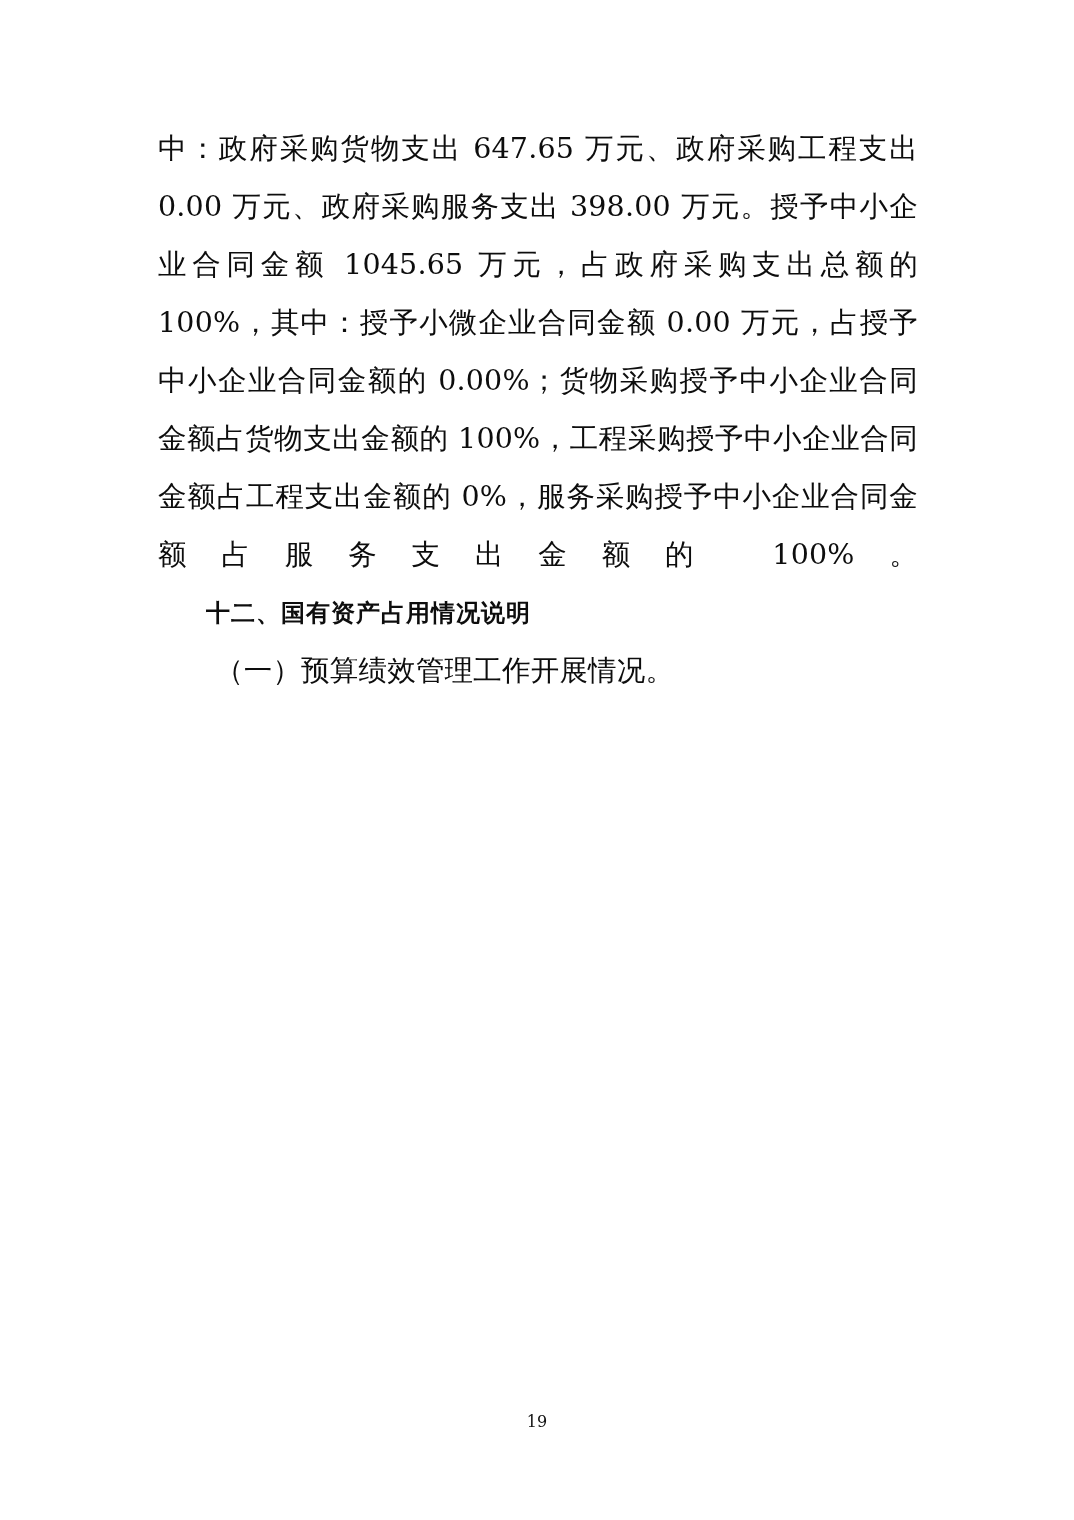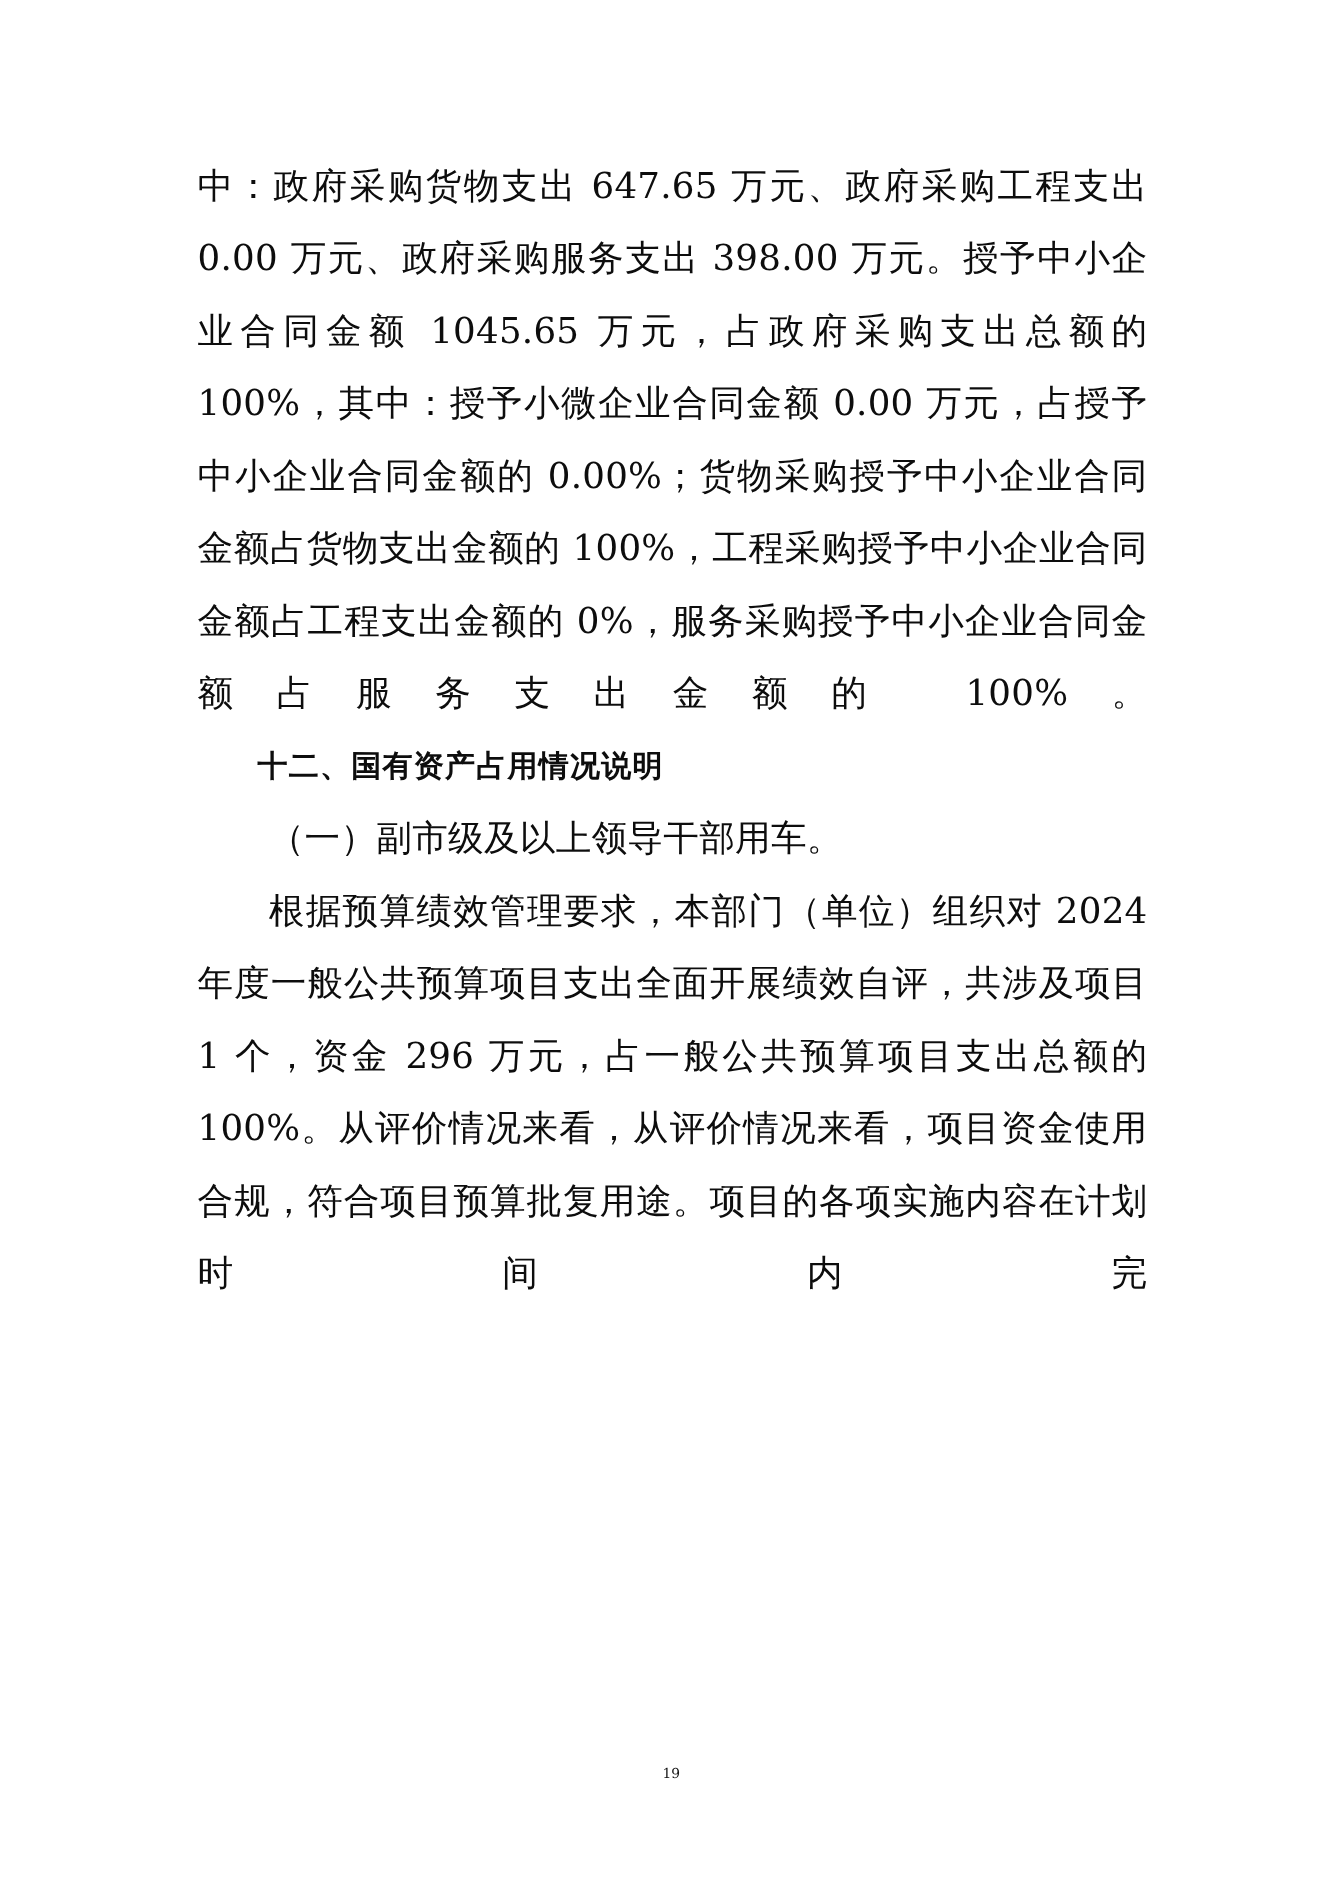--- a/index.html
+++ b/index.html
@@ -47,39 +47,38 @@
     font-family: "DejaVu Sans", "Liberation Sans", sans-serif;
     text-indent: 2em;
     letter-spacing: 1px;
   }
   .page-number {
     position: absolute;
     left: 0;
     right: 0;
     top: 1412px;
     text-align: center;
-    font-size: 11px;
+    font-size: 16px;
     font-family: "DejaVu Serif", "Liberation Serif", serif;
     color: #111;
   }
 </style>
 </head>
 <body>
 
 <div class="page">
 
   <div class="content">
 
     <p class="body-text">中：政府采购货物支出 647.65 万元、政府采购工程支出 0.00 万元、政府采购服务支出 398.00 万元。授予中小企业合同金额 1045.65 万元，占政府采购支出总额的 100%，其中：授予小微企业合同金额 0.00 万元，占授予中小企业合同金额的 0.00%；货物采购授予中小企业合同金额占货物支出金额的 100%，工程采购授予中小企业合同金额占工程支出金额的 0%，服务采购授予中小企业合同金额占服务支出金额的 100%。</p>
 
     <h2 class="heading">十二、国有资产占用情况说明</h2>
 
 
 
-    <p class="body-text indent last-left">（一）副市级及以上领导干部用车。</p>
+    <p class="body-text indent last-left">（一）预算绩效管理工作开展情况。</p>
 
-    <p class="body-text indent">根据预算绩效管理要求，本部门（单位）组织对 2024 年度一般公共预算项目支出全面开展绩效自评，共涉及项目 1 个，资金 296 万元，占一般公共预算项目支出总额的 100%。从评价情况来看，从评价情况来看，项目资金使用合规，符合项目预算批复用途。项目的各项实施内容在计划时间内完</p>
 
   </div>
 
   <div class="page-number">19</div>
 
 </div>
 
 </body></html>

